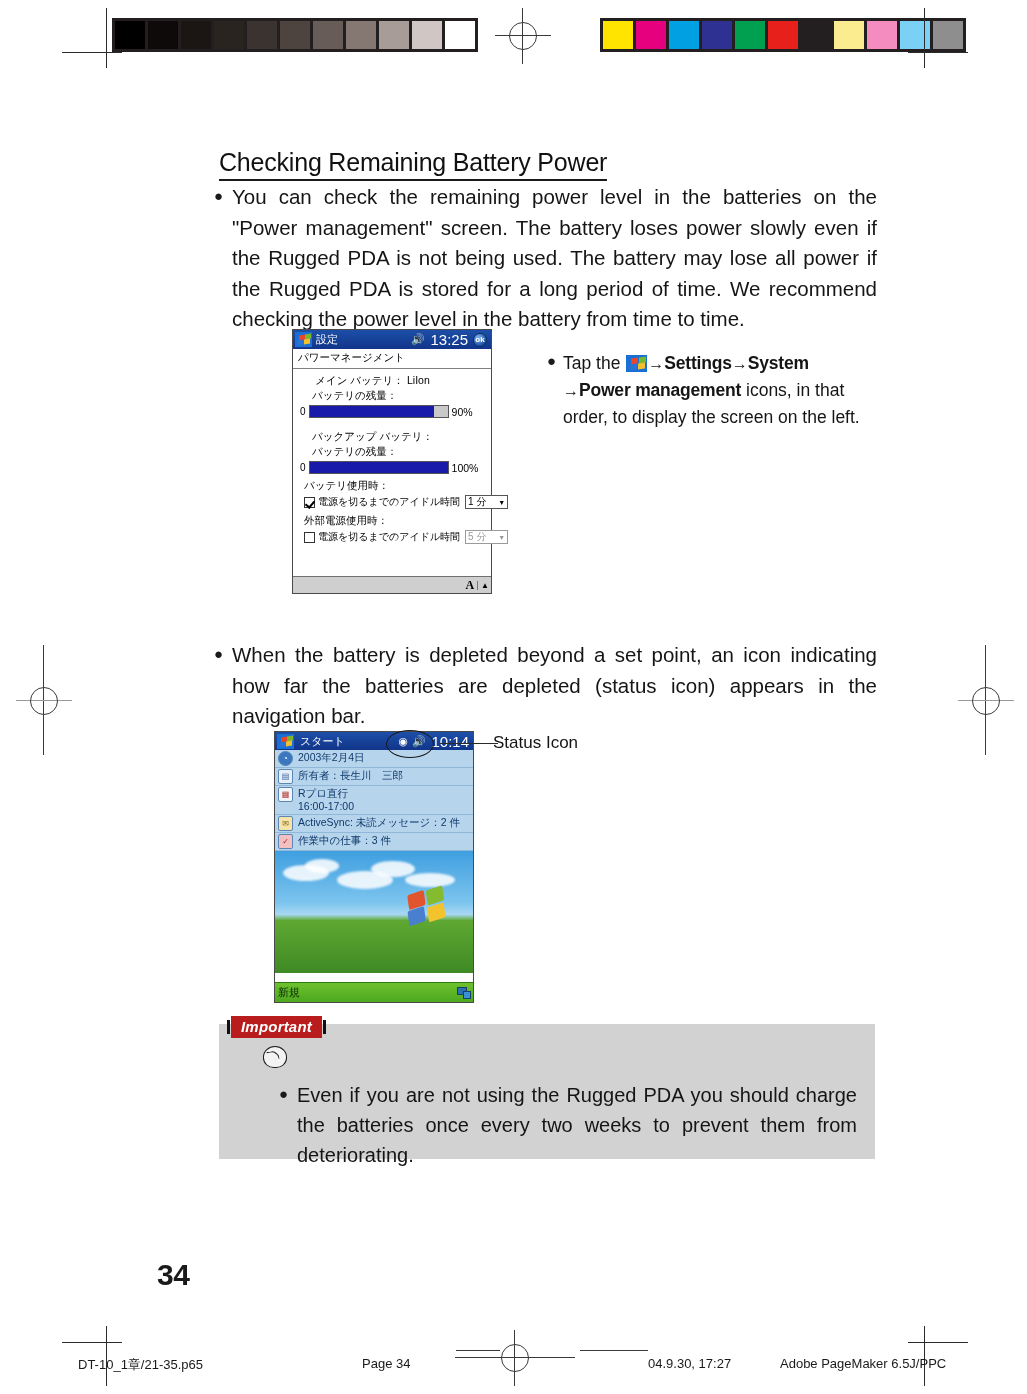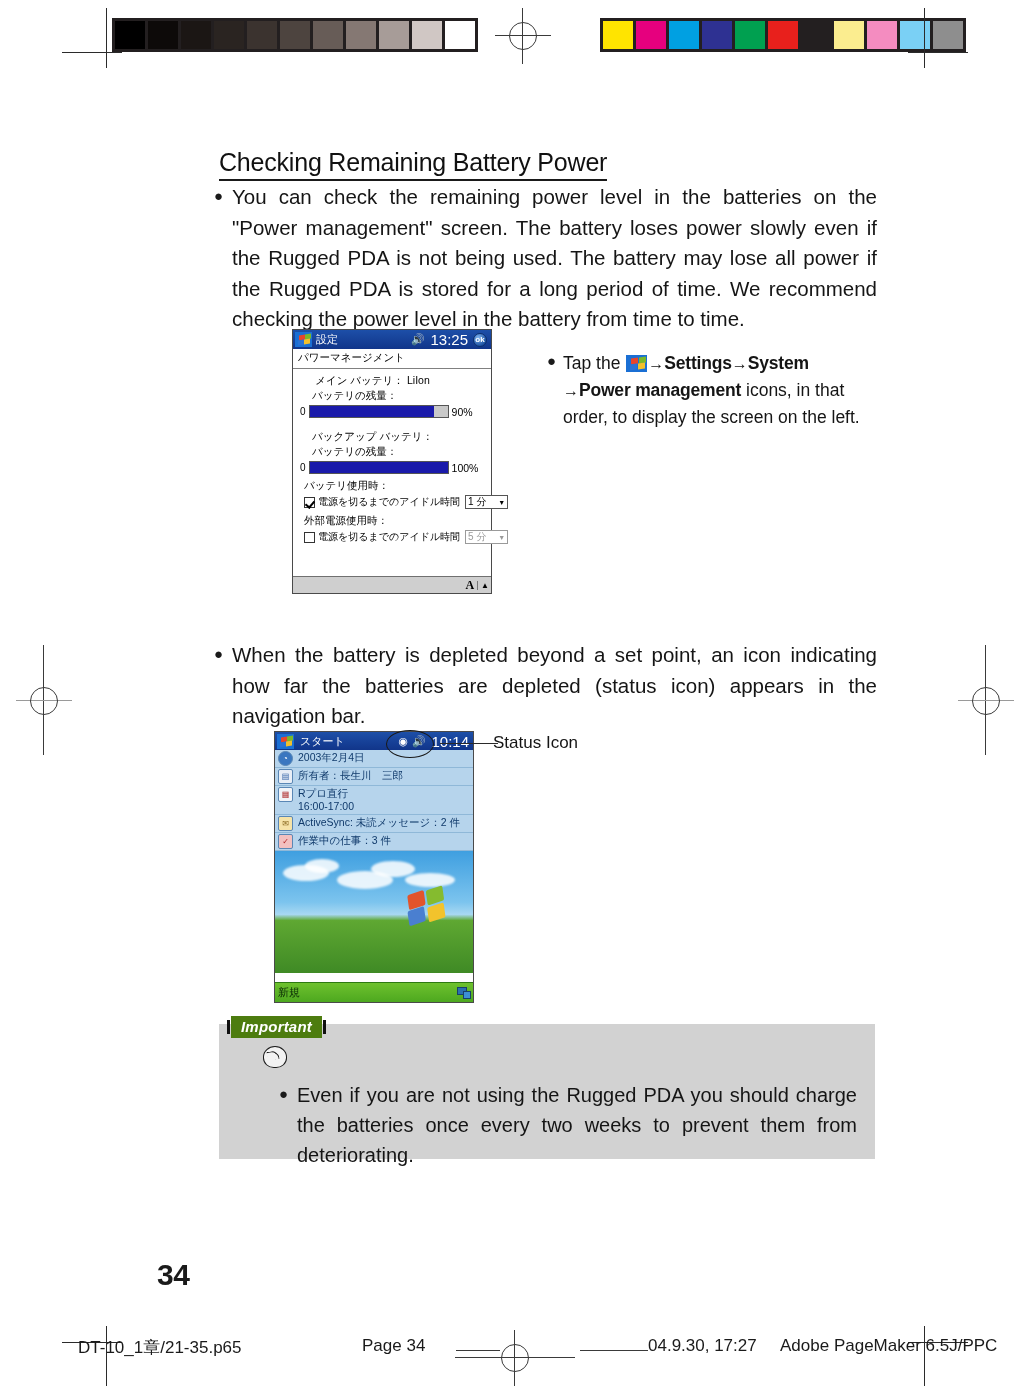--- a/index.html
+++ b/index.html
@@ -299,21 +299,21 @@
 
   
   #important-box {
     position: absolute;
     left: 219px; top: 1024px;
     width: 656px; height: 135px;
     background: #d2d2d2;
   }
   .imp-tag {
     position: absolute; left: 12px; top: -8px;
-    background: #4d7c0f; color: #fff;
+    background: #b91c1c; color: #fff;
     font-size: 15px; font-weight: bold;
     padding: 2px 10px 3px 10px;
     font-style: italic;
     letter-spacing: 0.2px;
   }
   .imp-tag::before, .imp-tag::after {
     content: ""; position: absolute; top: 4px;
     width: 3px; height: 14px; background: #111;
   }
   .imp-tag::before { left: -4px; }
@@ -340,21 +340,21 @@
 
   
   #page-number {
     position: absolute; left: 157px; top: 1258px;
     font-size: 30px; font-weight: bold; color: #1a1a1a;
     letter-spacing: -0.5px;
   }
 
   
   #footer { position: absolute; left: 0; top: 1336px; width: 1027px; height: 40px; }
-  #footer .f-item { position: absolute; font-size: 17px; color: #1a1a1a; white-space: nowrap; }
+  #footer .f-item { position: absolute; font-size: 13px; color: #1a1a1a; white-space: nowrap; margin-top: 20px; }
   #f-file { left: 78px; top: 1; }
   #f-page { left: 362px; top: 1; }
   #f-date { left: 648px; top: 1; }
   #f-app  { left: 780px; top: 1; }
   #footer .f-rule { position: absolute; top: 14px; height: 1px; background: #3a3a3a; }
 </style>
 </head>
 <body>
 
 <div class="calib-row gray-strip">

